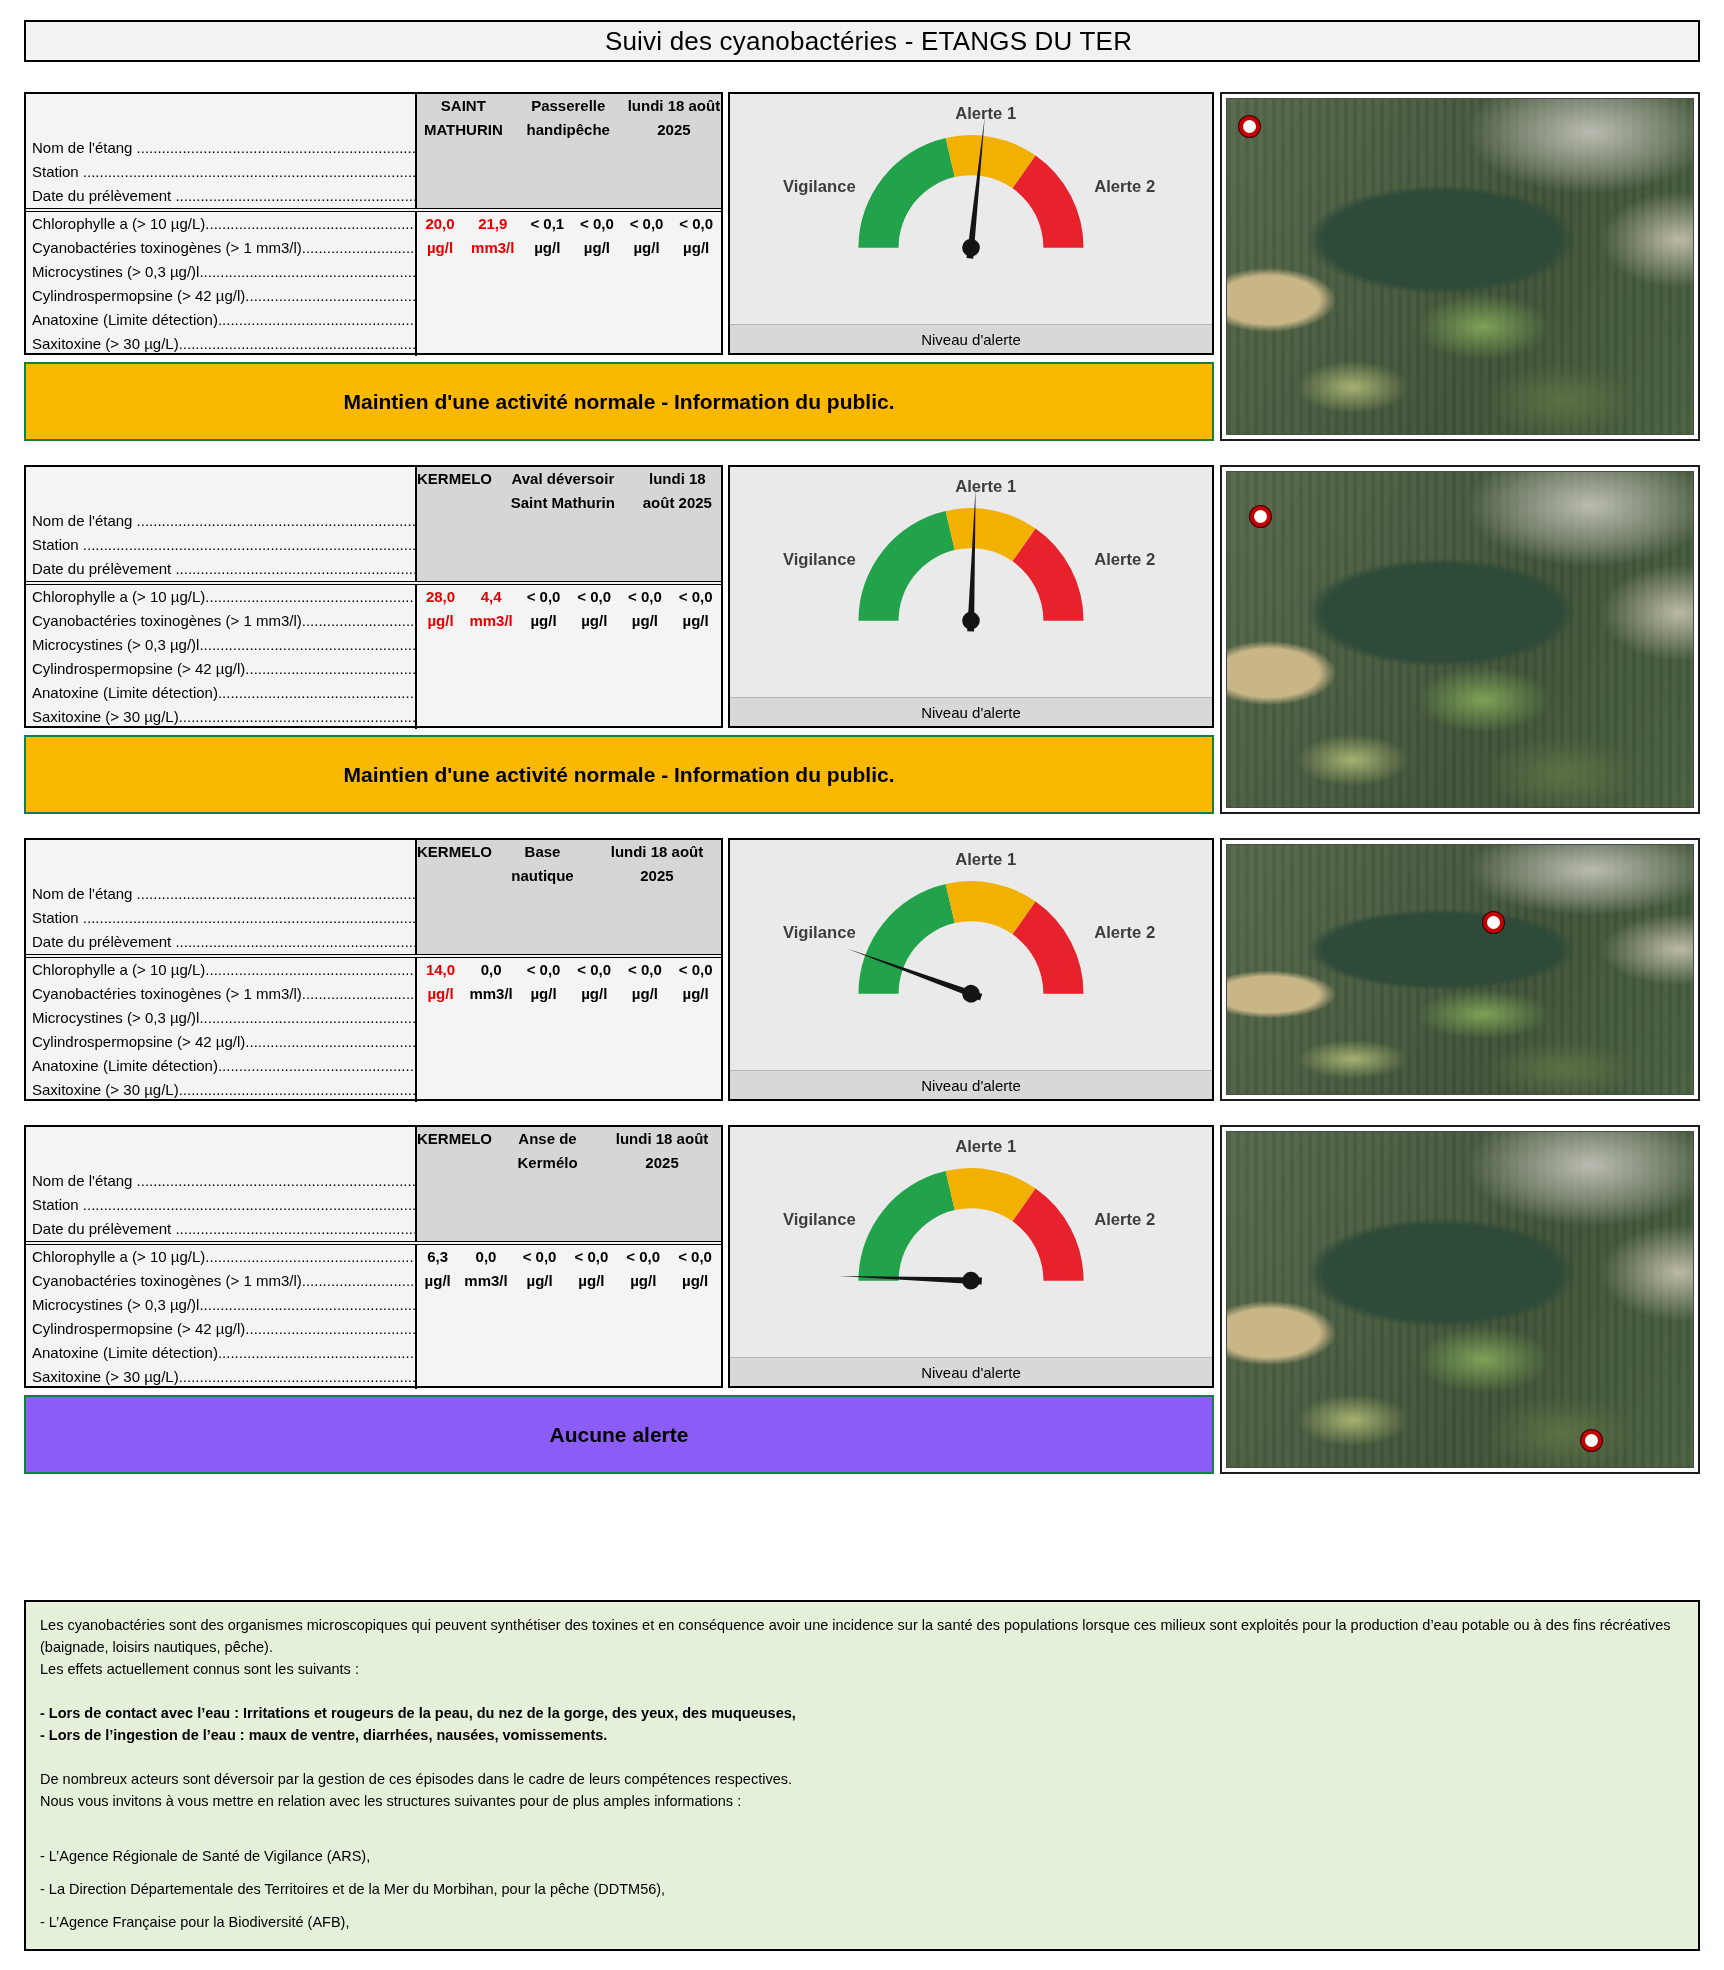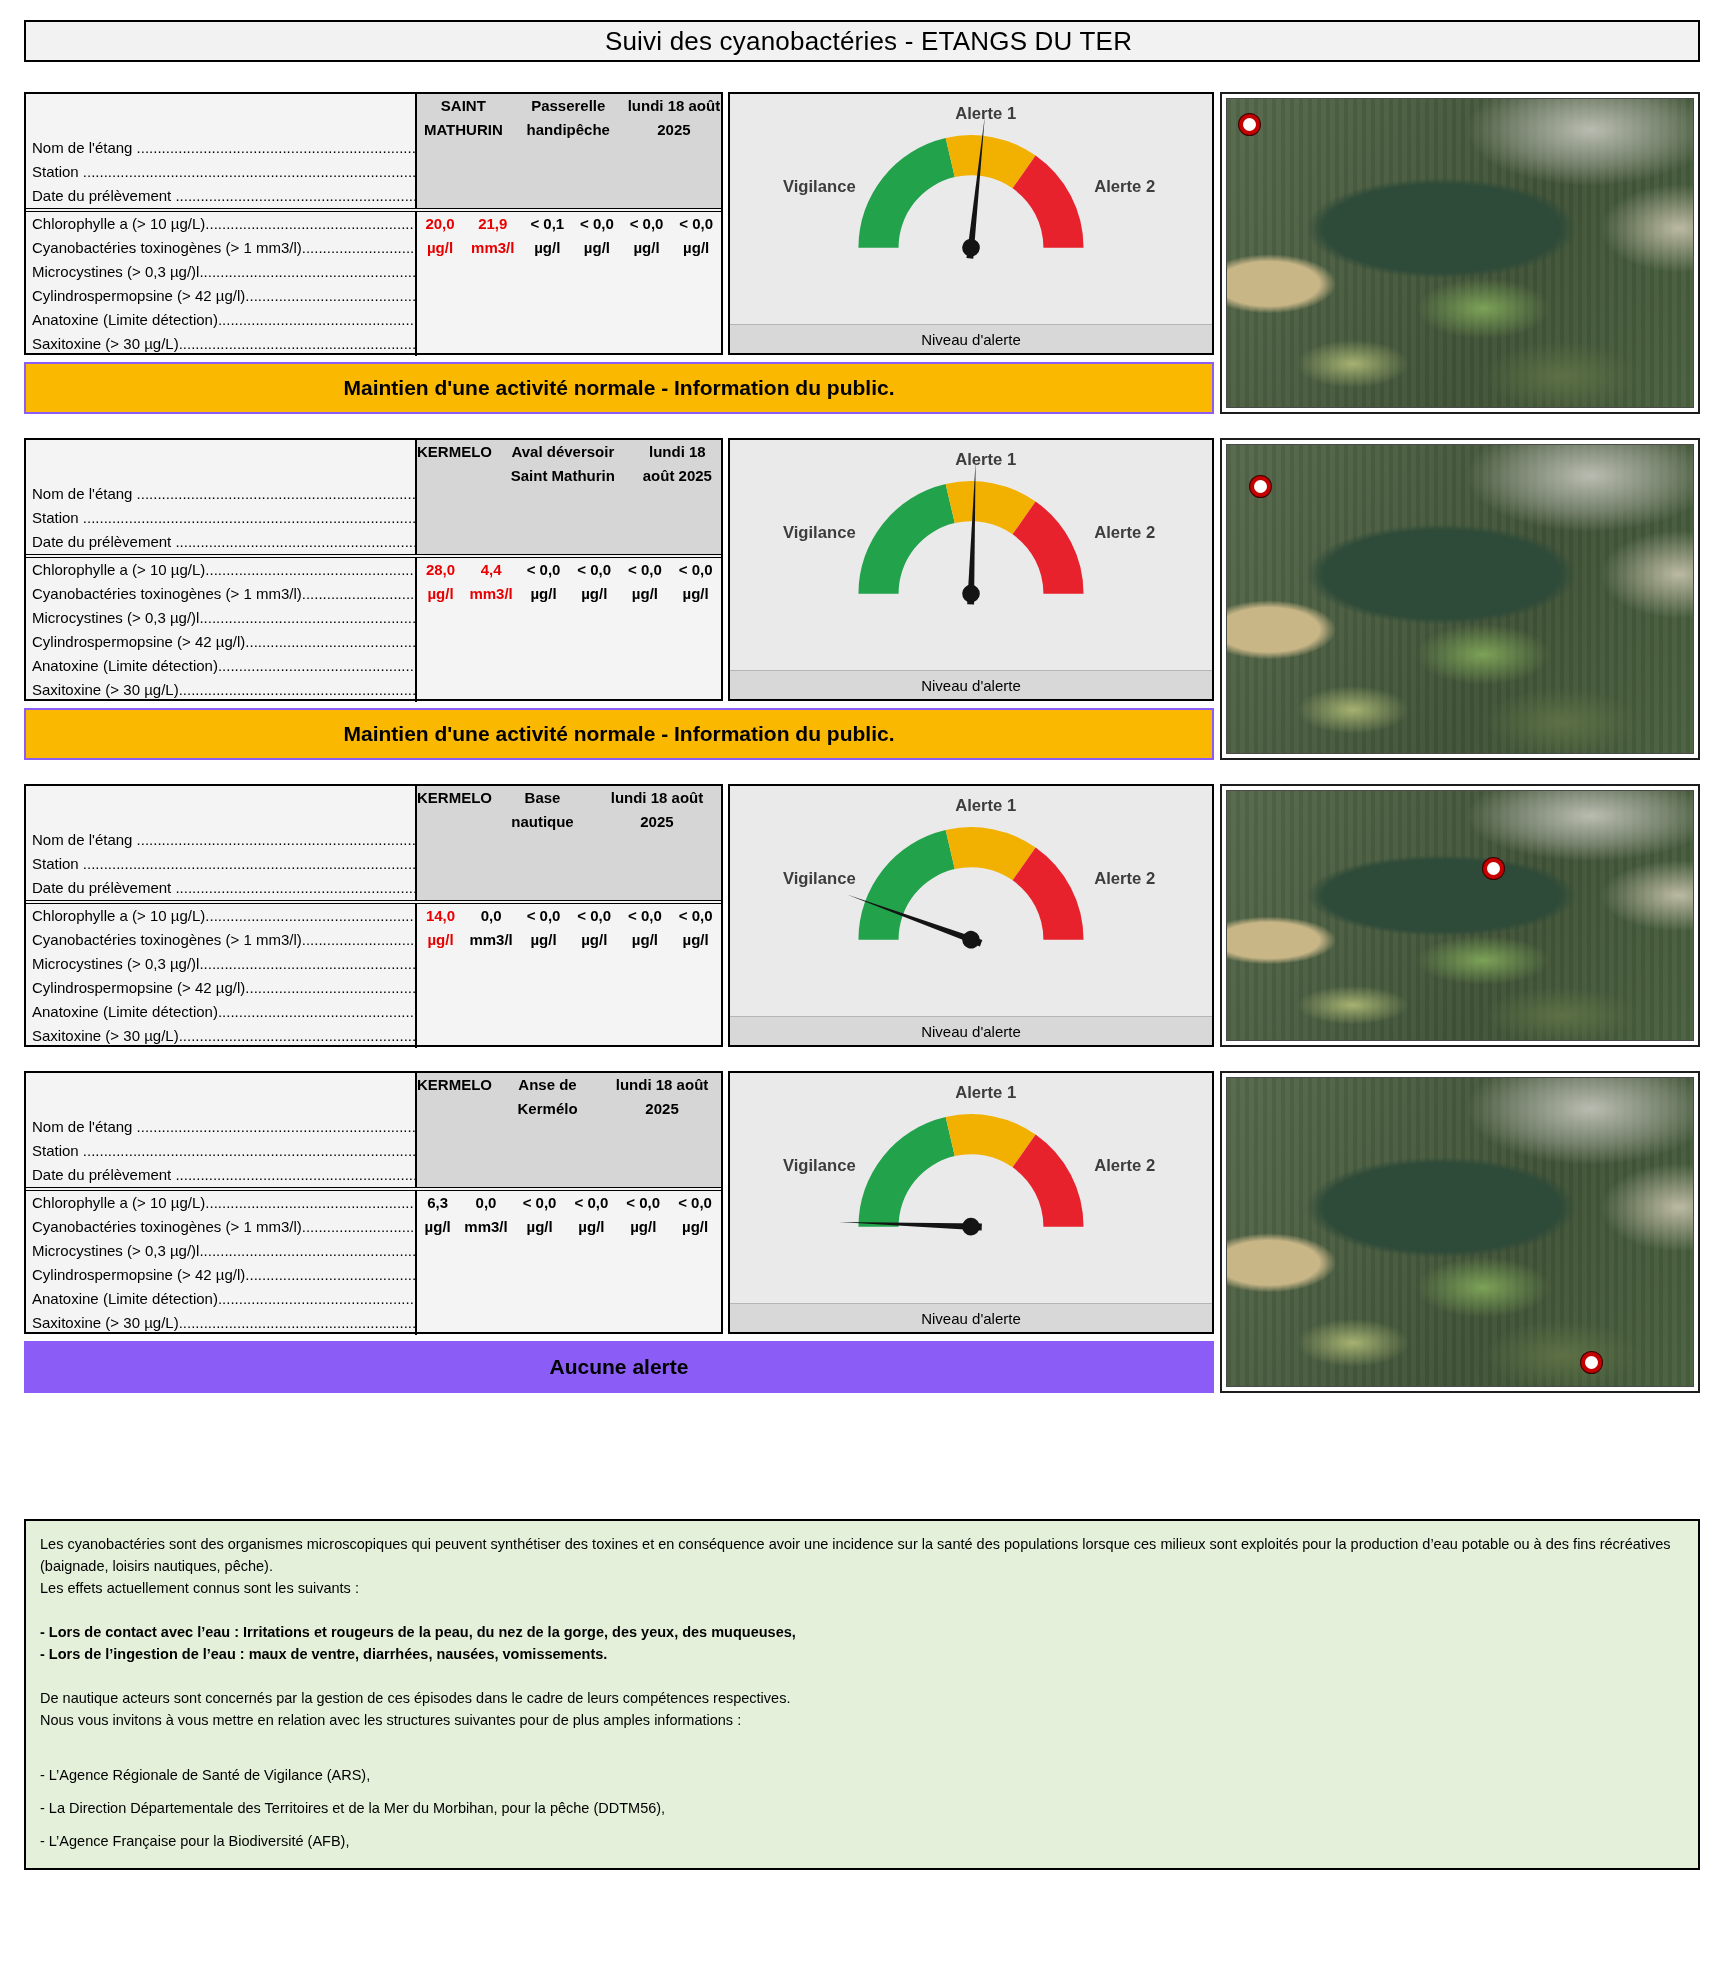--- a/index.html
+++ b/index.html
@@ -32,21 +32,21 @@
 
   
   .gaugebox{flex:1;border:2px solid #000;background:#eaeaea;box-sizing:border-box;
     display:flex;flex-direction:column;}
   .gauge-svg{flex:1;width:100%;display:block;}
   .gauge-footer{height:28px;background:#d8d8d8;border-top:1px solid #b5b5b5;
     display:flex;align-items:center;justify-content:center;font-size:15px;font-weight:400;}
   .glabel{fill:#3d3d3d;font:700 17px "Liberation Sans",sans-serif;}
 
   
-  .banner{height:52px;margin-top:7px;border:2px solid #8b5cf6;box-sizing:border-box;
+  .banner{height:79px;margin-top:7px;border:2px solid #15803d;box-sizing:border-box;
     display:flex;align-items:center;justify-content:center;}
   .banner span{font-size:21px;font-weight:700;}
 
   
   .mapframe{flex:1;border:2px solid #1c1c1c;background:#fff;padding:4px;box-sizing:border-box;}
   .photo{position:relative;width:100%;height:100%;border:1px solid #4a4a4a;box-sizing:border-box;
     background-color:#4c5e40;
     background-image:
       radial-gradient(38% 26% at 78% 10%, rgba(198,200,190,.9) 0%, rgba(158,164,148,.55) 45%, rgba(0,0,0,0) 70%),
       radial-gradient(26% 22% at 97% 42%, rgba(208,202,180,.85) 0%, rgba(0,0,0,0) 65%),
@@ -348,21 +348,21 @@
     </div>
   </div>
 
   <div class="info">
     <div>Les cyanobactéries sont des organismes microscopiques qui peuvent synthétiser des toxines et en conséquence avoir une incidence sur la santé des populations lorsque ces milieux sont exploités pour la production d’eau potable ou à des fins récréatives (baignade, loisirs nautiques, pêche).</div>
     <div>Les effets actuellement connus sont les suivants :</div>
     <div class="gap"></div>
     <div class="b">- Lors de contact avec l’eau : Irritations et rougeurs de la peau, du nez de la gorge, des yeux, des muqueuses,</div>
     <div class="b">- Lors de l’ingestion de l’eau : maux de ventre, diarrhées, nausées, vomissements.</div>
     <div class="gap"></div>
-    <div>De nautique acteurs sont concernés par la gestion de ces épisodes dans le cadre de leurs compétences respectives.</div>
+    <div>De nombreux acteurs sont déversoir par la gestion de ces épisodes dans le cadre de leurs compétences respectives.</div>
     <div>Nous vous invitons à vous mettre en relation avec les structures suivantes pour de plus amples informations :</div>
     <div class="gap"></div>
     <div class="org">- L’Agence Régionale de Santé de Vigilance (ARS),</div>
     <div class="org">- La Direction Départementale des Territoires et de la Mer du Morbihan,  pour la pêche (DDTM56),</div>
     <div class="org">- L’Agence Française pour la Biodiversité (AFB),</div>
 
   </div>
 
 </div>
 

